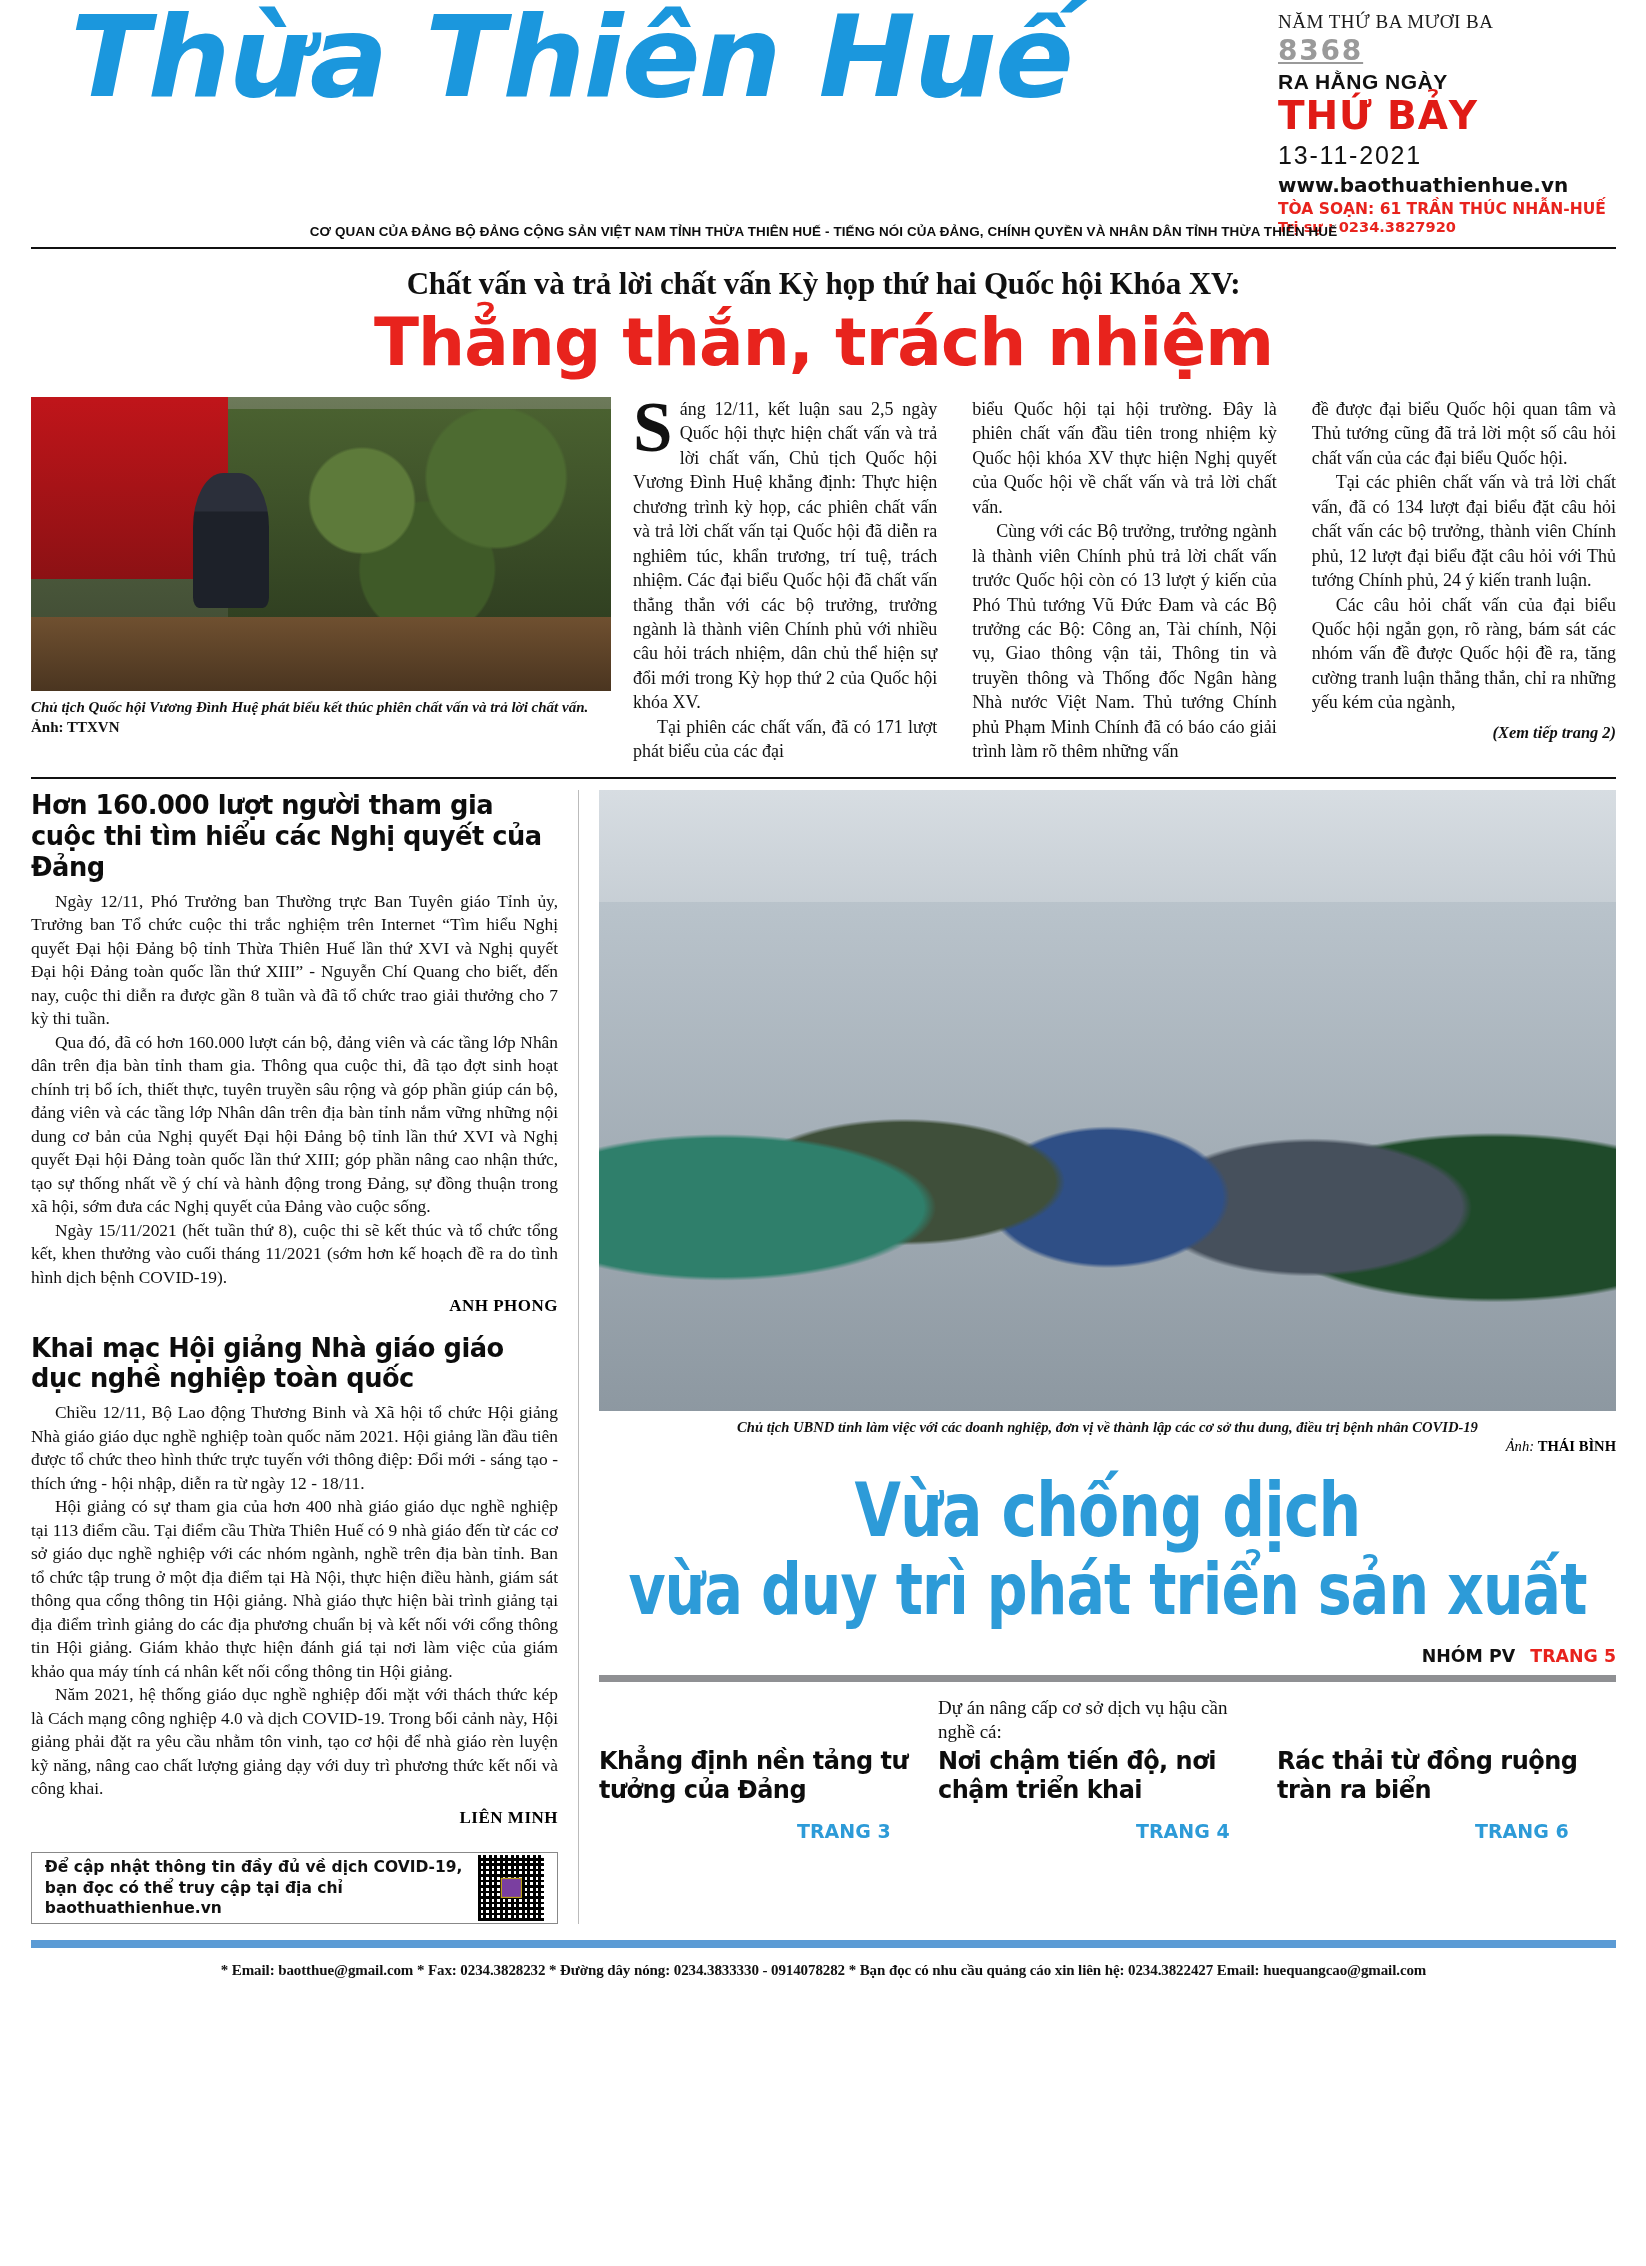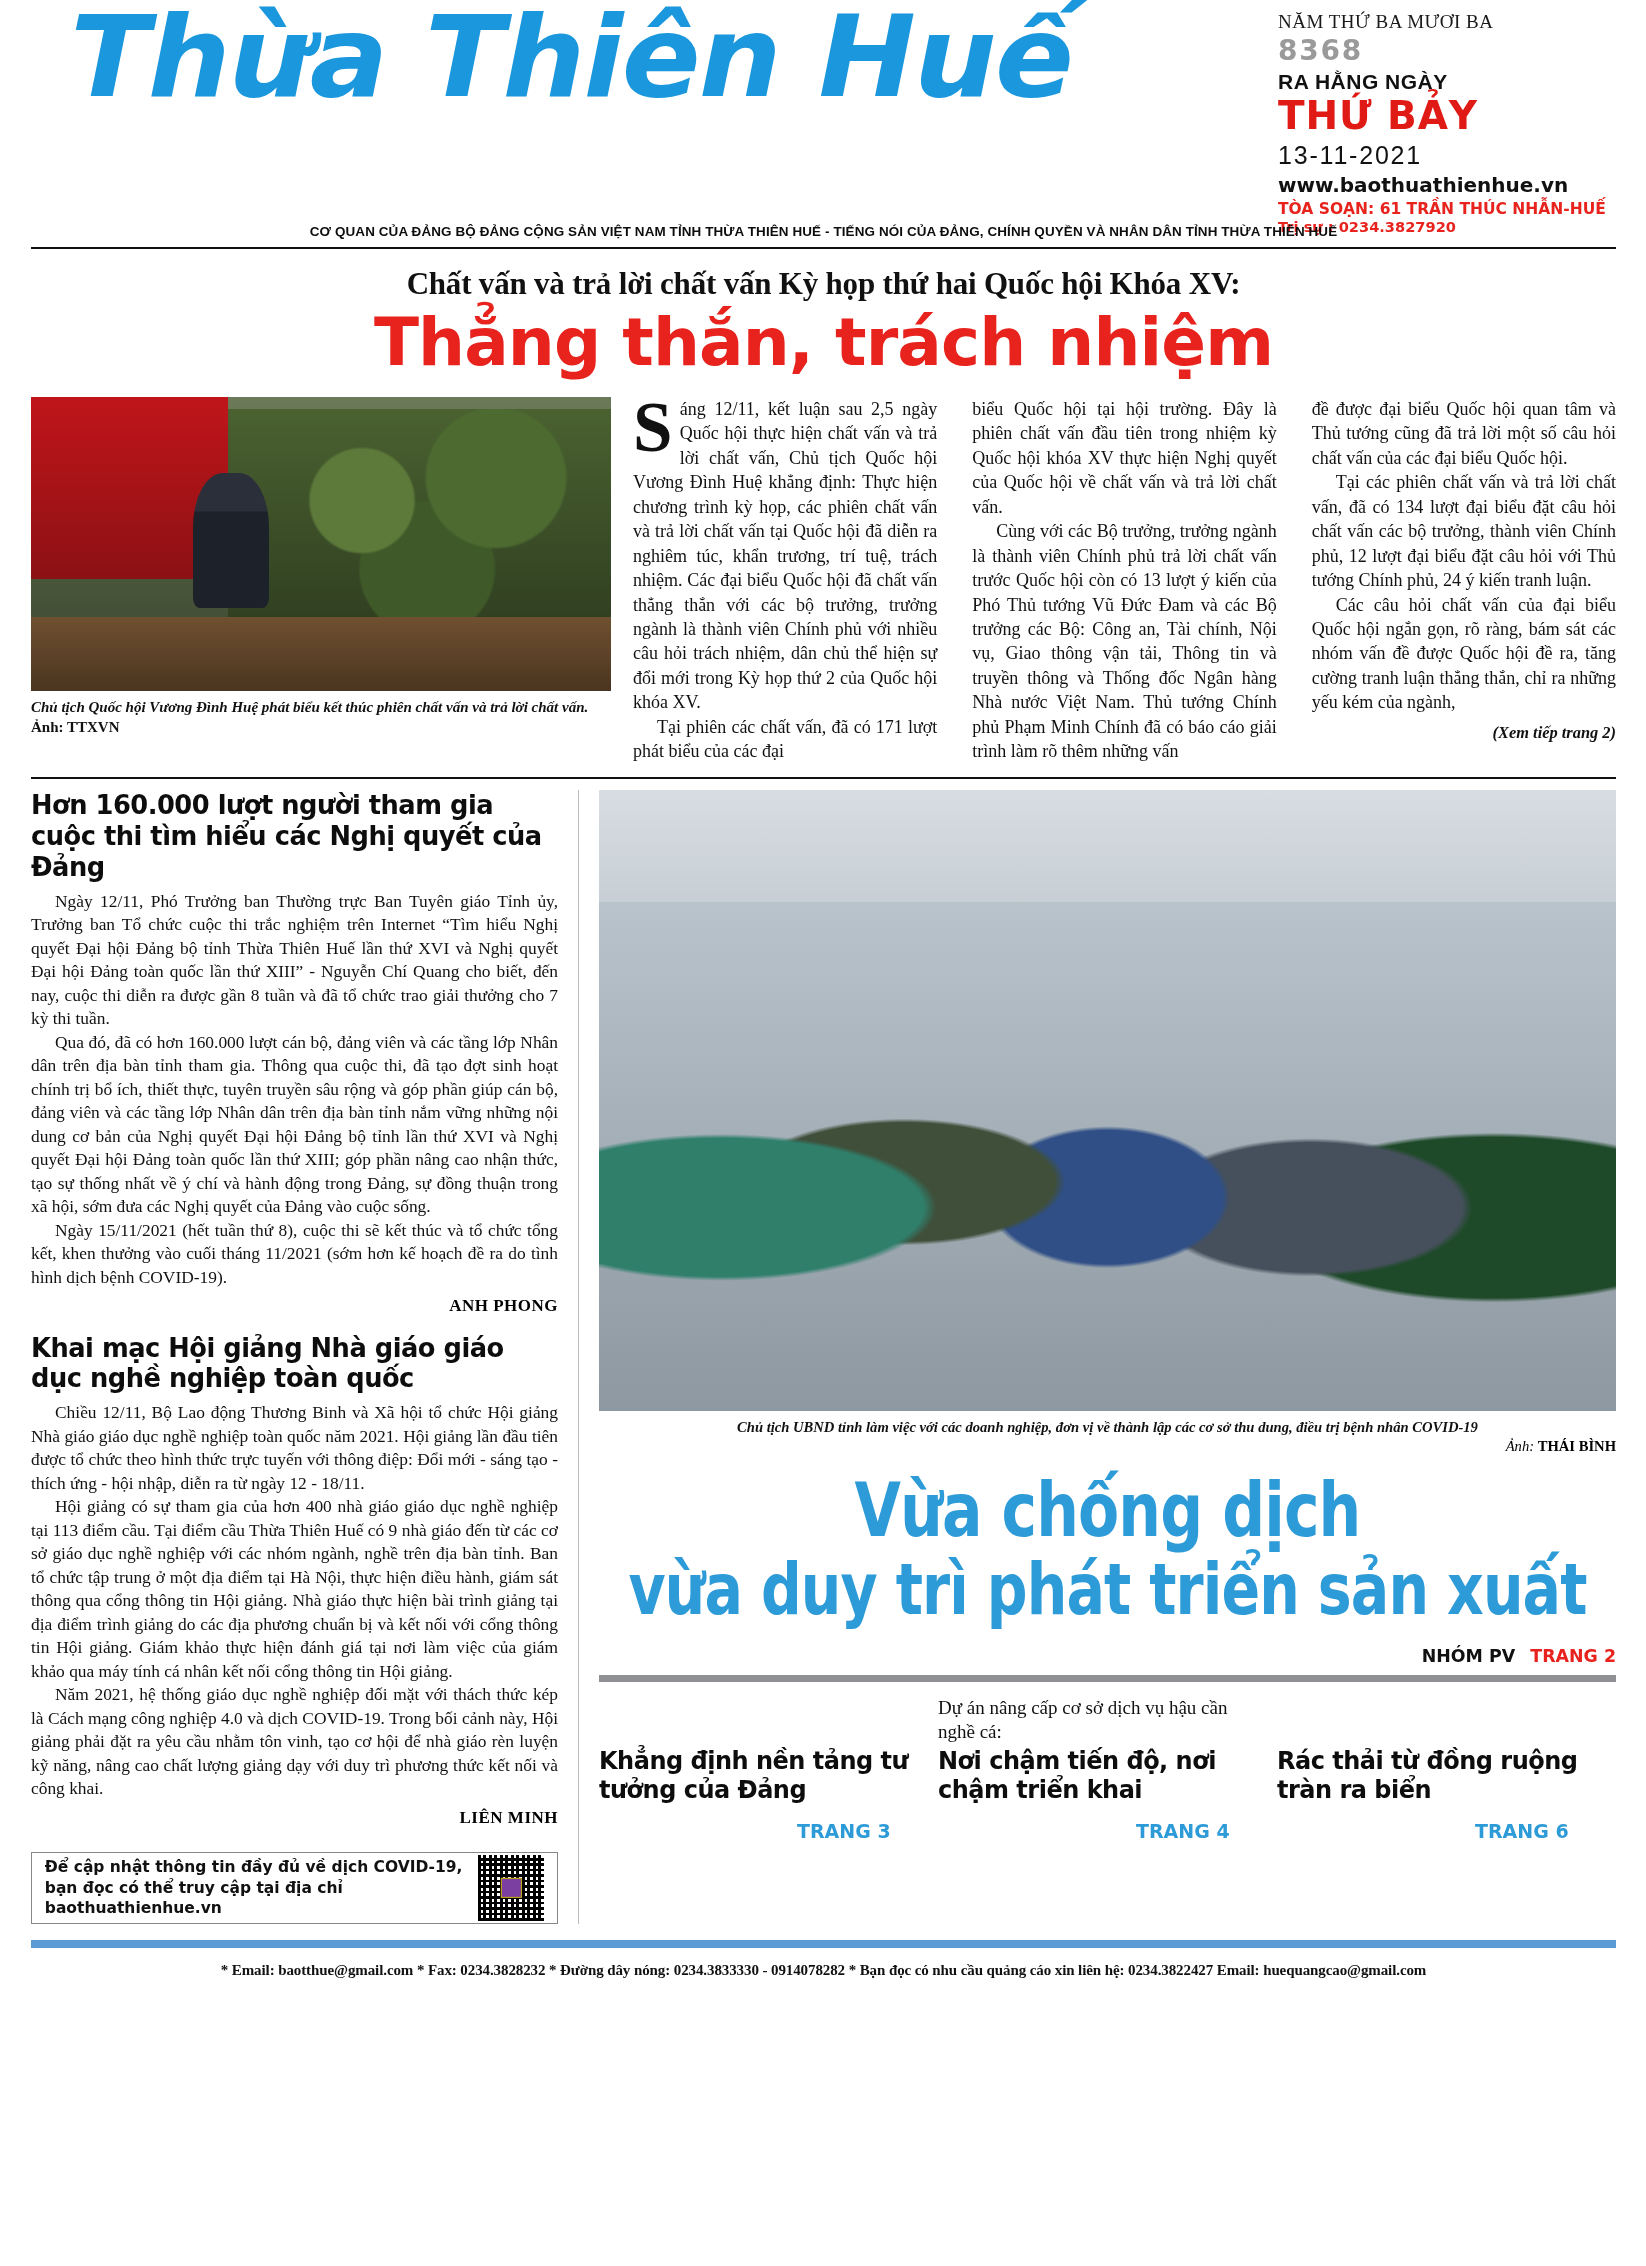--- a/index.html
+++ b/index.html
@@ -51,20 +51,21 @@
     color: #1a1a1a;
   }
   .mr-issue {
     font-family: "DejaVu Sans", sans-serif;
     font-weight: bold;
     font-size: 28px;
     color: #9a9a9a;
     letter-spacing: 1.8px;
     line-height: 1.15;
     margin-top: 1.8px;
+    text-decoration: underline;
   }
   .mr-daily {
     font-family: "Liberation Sans", sans-serif;
     font-weight: bold;
     font-size: 21px;
     color: #111;
     letter-spacing: 0.5px;
     margin-top: 2.7px;
   }
   .mr-weekday {
@@ -512,21 +513,21 @@
       <div class="caption-2-credit">
         <i>Ảnh:</i>
         <b>THÁI BÌNH</b>
       </div>
 
       <div class="blue-headline">Vừa chống dịch</div>
       <div class="blue-headline blue-line2">vừa duy trì phát triển sản xuất</div>
 
       <div class="pv-credit">
         <span>NHÓM PV</span>
-        <span class="red">TRANG 2</span>
+        <span class="red">TRANG 5</span>
       </div>
 
       <div class="grey-bar"></div>
 
       <div class="teasers">
         <div class="teaser">
           <div class="teaser-pre"></div>
           <div class="teaser-title">Khẳng định nền tảng tư tưởng của Đảng</div>
           <div class="teaser-page">TRANG 3</div>
         </div>

